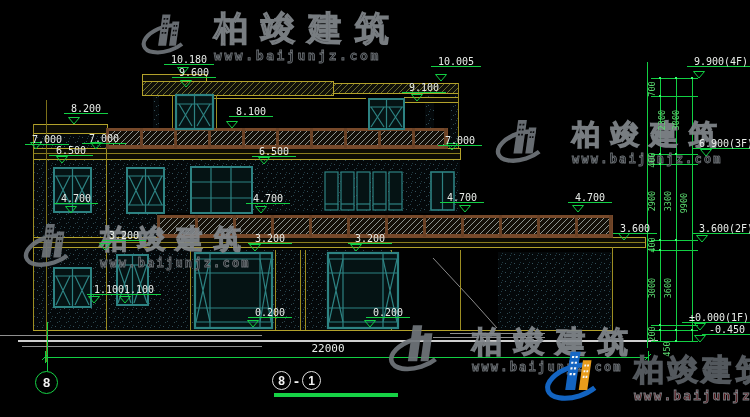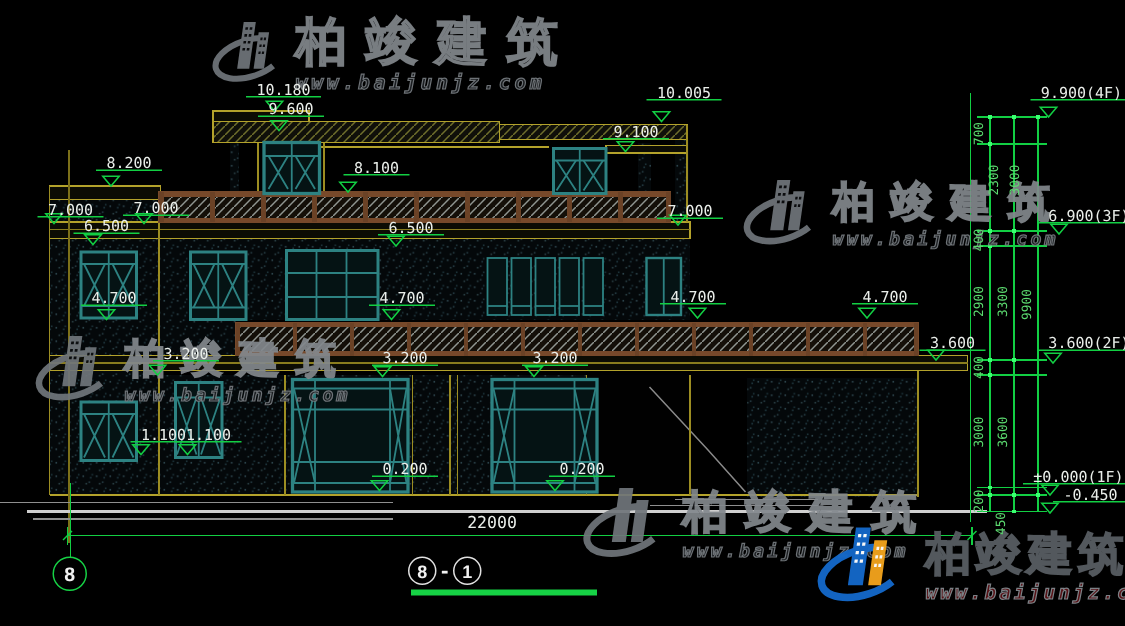--- a/index.html
+++ b/index.html
@@ -1,25 +1,25 @@
 <!DOCTYPE html>
 <html><head>
 <meta charset="utf-8">
 <style>
   html,body{margin:0;padding:0;background:#000;}
   #stage{position:relative;width:750px;height:417px;background:#000;overflow:hidden;
          font-family:"Liberation Sans",sans-serif;}
   #stage svg.layer{position:absolute;left:0;top:0;}
   
-  .wm{position:absolute;display:flex;align-items:center;gap:5px;pointer-events:none;opacity:.92;}
+  .wm{position:absolute;display:flex;align-items:center;gap:22px;pointer-events:none;opacity:.92;}
   .wm-txt{display:flex;flex-direction:column;}
   .wm-brand{font-weight:bold;color:#121416;-webkit-text-stroke:1.2px #83888d;
             text-shadow:0 0 1px #6f7479;white-space:nowrap;line-height:1;}
   .wm-url{font-family:"DejaVu Sans Mono",monospace;font-weight:bold;color:#1d2023;
-          -webkit-text-stroke:.8px #777c81;white-space:nowrap;line-height:1;margin-top:4px;font-style:italic;}
+          -webkit-text-stroke:.8px #777c81;white-space:nowrap;line-height:1;margin-top:4px;}
   .wm1{left:140px;top:6px;}   .wm1 .wm-brand{font-size:34px;letter-spacing:13px;}
                               .wm1 .wm-url{font-size:13px;letter-spacing:2.6px;}
   .wm2{left:22px;top:216px;}  .wm2 .wm-brand{font-size:27px;letter-spacing:11px;}
                               .wm2 .wm-url{font-size:12px;letter-spacing:2.2px;}
   .wm3{left:494px;top:112px;} .wm3 .wm-brand{font-size:28px;letter-spacing:11px;}
                               .wm3 .wm-url{font-size:12px;letter-spacing:2.2px;}
   .wm4{left:384px;top:320px;} .wm4 .wm-brand{font-size:30px;letter-spacing:12px;}
                               .wm4 .wm-url{font-size:12px;letter-spacing:2.2px;}
   .wm5{left:538px;top:346px;opacity:.97;}
   .wm5 .wm-brand{font-size:30px;letter-spacing:4px;-webkit-text-stroke:1.2px #565b60;color:#0a0b0c;}

